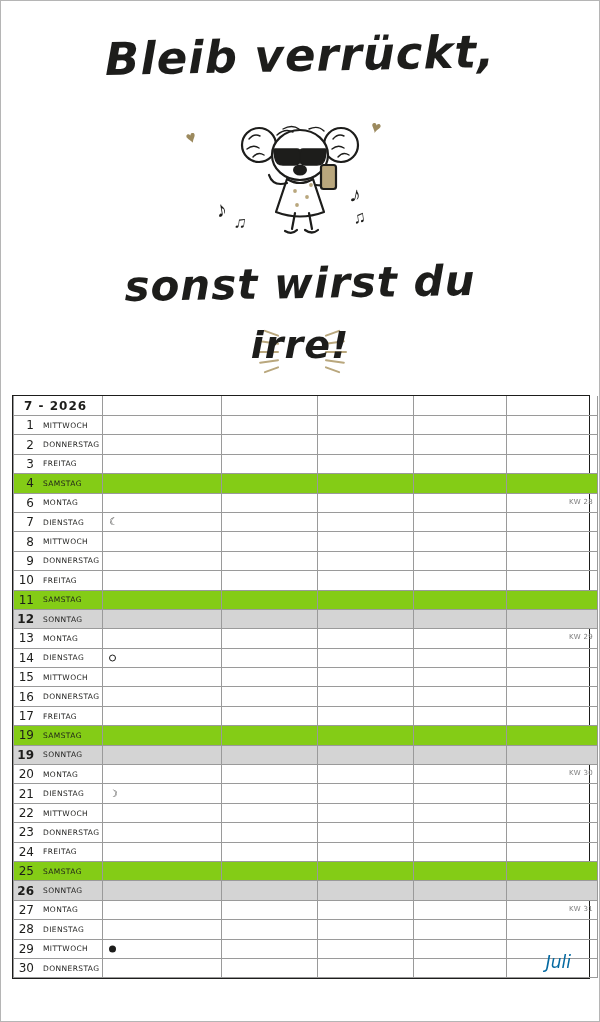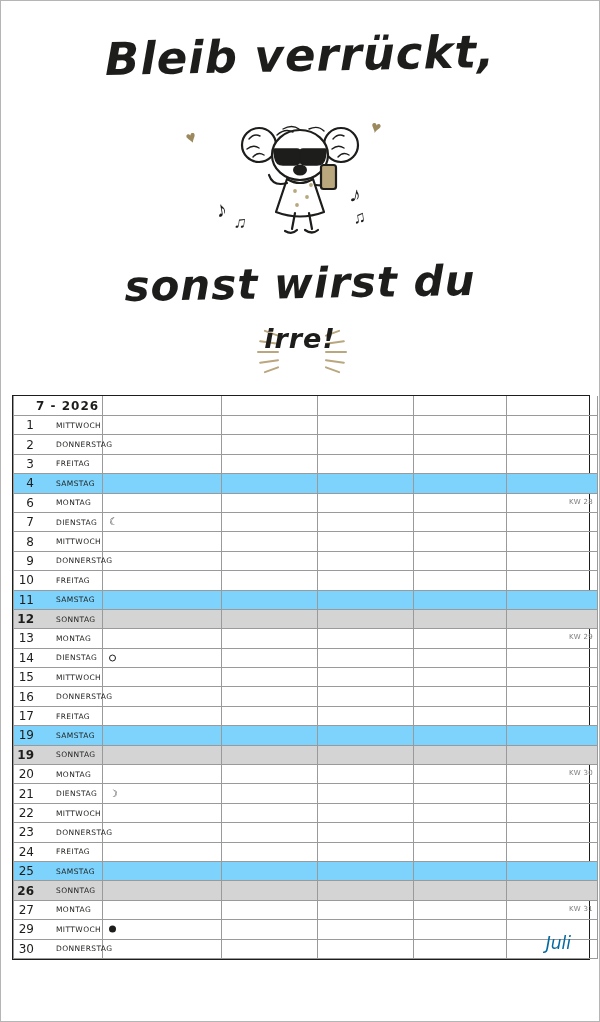--- a/index.html
+++ b/index.html
@@ -59,21 +59,21 @@
   }
   .headline-bot {
     position: absolute;
     top: 322px;
     left: 0;
     width: 100%;
     text-align: center;
     font-family: "DejaVu Sans", sans-serif;
     font-weight: bold;
     font-style: italic;
-    font-size: 27px;
+    font-size: 38px;
     letter-spacing: 1px;
     color: #1d1d1b;
   }
   .burst {
     position: absolute;
     top: 330px;
     width: 54px;
     height: 40px;
   }
   .burst.left { left: 228px; }
@@ -140,46 +140,46 @@
     width: 20px;
     text-align: right;
     font-family: "DejaVu Sans", sans-serif;
     font-size: 12px;
     font-weight: normal;
     color: #1d1d1b;
     vertical-align: middle;
   }
   .dname {
     display: inline-block;
-    margin-left: 22px;
+    margin-left: 9px;
     font-family: "DejaVu Sans", sans-serif;
     font-size: 7.5px;
     letter-spacing: 0.4px;
     color: #1d1d1b;
     vertical-align: middle;
     text-transform: uppercase;
   }
-  tr.sat td { background: #7dd3fc; }
+  tr.sat td { background: #84cc16; }
   tr.sun td { background: #d4d4d4; }
   tr.sun .dnum { font-weight: bold; }
   tr.header td {
     height: 19px;
     border-top: none;
   }
   td.monthcell {
     background: #ffffff;
     border-left: none;
   }
   .monthlabel {
     font-family: "DejaVu Sans", sans-serif;
     font-weight: bold;
     font-size: 12px;
     letter-spacing: 1px;
     color: #1d1d1b;
-    padding-left: 22px;
+    padding-left: 10px;
     display: inline-block;
   }
   td.col1 { width: 118px; }
   td.col2 { width: 95px; }
   td.col3 { width: 95px; }
   td.col4 { width: 92px; }
   td.col5 { width: 90px; }
   .weeknum {
     position: absolute;
     right: 4px;
@@ -524,20 +524,28 @@
             <td class="daycell"><span class="dnum">27</span><span class="dname">MONTAG</span></td>
             <td class="col1"></td>
             <td class="col2"></td>
             <td class="col3"></td>
             <td class="col4"></td>
             <td class="col5">
               <span class="weeknum">KW 31</span>
             </td>
           </tr>
           <tr class="">
+            <td class="daycell"><span class="dnum">28</span><span class="dname">DIENSTAG</span></td>
+            <td class="col1"></td>
+            <td class="col2"></td>
+            <td class="col3"></td>
+            <td class="col4"></td>
+            <td class="col5"></td>
+          </tr>
+          <tr class="">
             <td class="daycell"><span class="dnum">29</span><span class="dname">MITTWOCH</span></td>
             <td class="col1">
               <span class="moon full"></span>
             </td>
             <td class="col2"></td>
             <td class="col3"></td>
             <td class="col4"></td>
             <td class="col5"></td>
           </tr>
           <tr class="">

